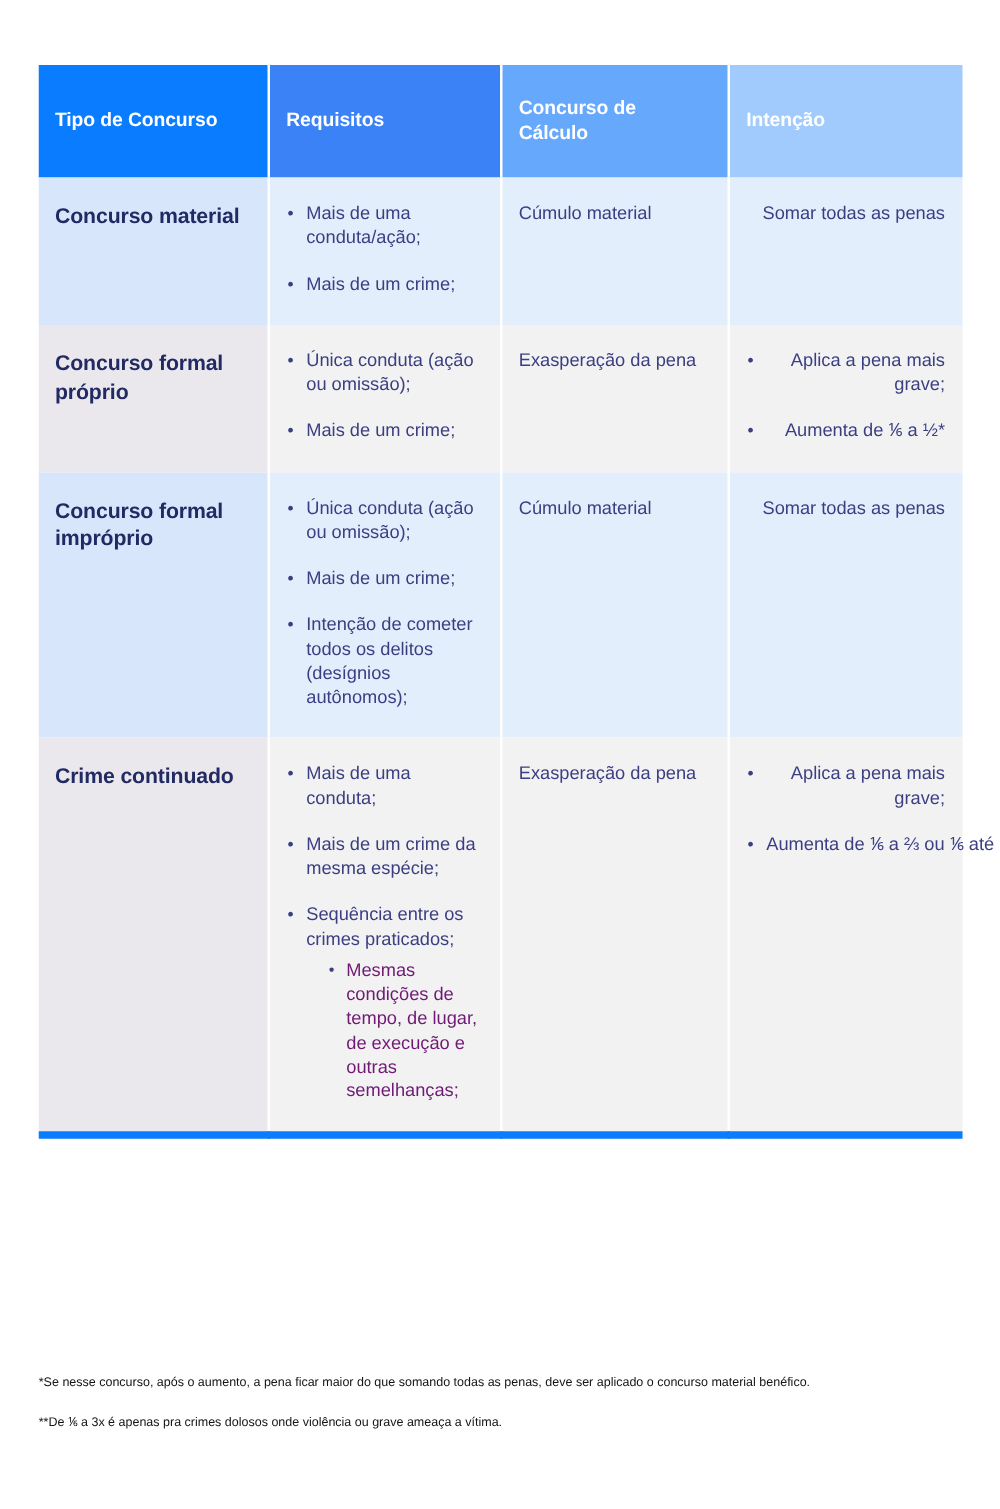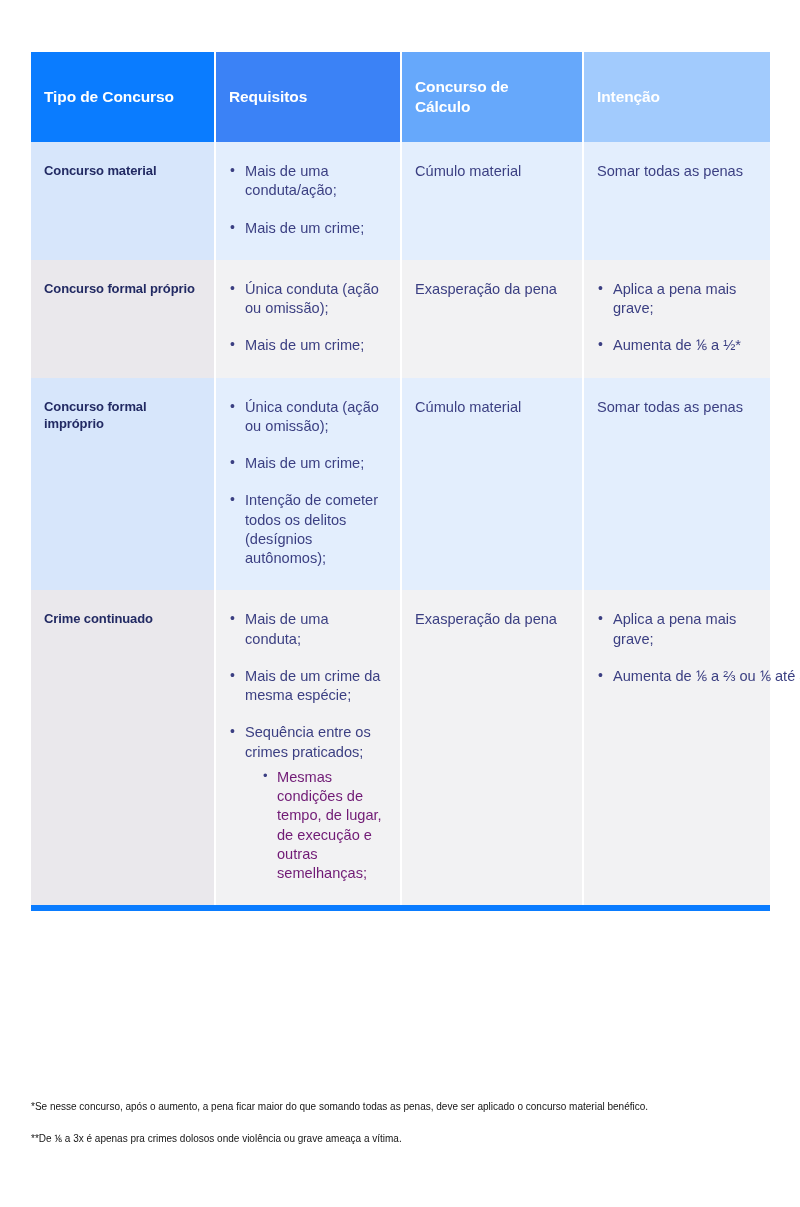--- a/index.html
+++ b/index.html
@@ -59,32 +59,32 @@
 
   
   tbody td {
     vertical-align: top;
     padding: 20px 14px 22px 13px;
     font-size: 14.6px;
     line-height: 1.32;
     color: #2f3278;
     border-right: 2px solid #ffffff;
   }
-  tbody td.last { border-right: none; }
+  tbody td.last { border-right: none; text-align: right; }
 
   tbody tr.odd td.col1 { background: #d7e6fb; }
   tbody tr.odd td.rest { background: #e3eefd; }
 
   tbody tr.even td.col1 { background: #eae8ec; }
   tbody tr.even td.rest { background: #f2f2f3; }
 
   td.tipo {
     font-weight: bold;
     color: #222a63;
-    font-size: 13px;
+    font-size: 17px;
     line-height: 1.34;
     letter-spacing: -0.1px;
   }
 
   td.plain {
     color: #3b3f82;
   }
 
   
   ul.blist {

